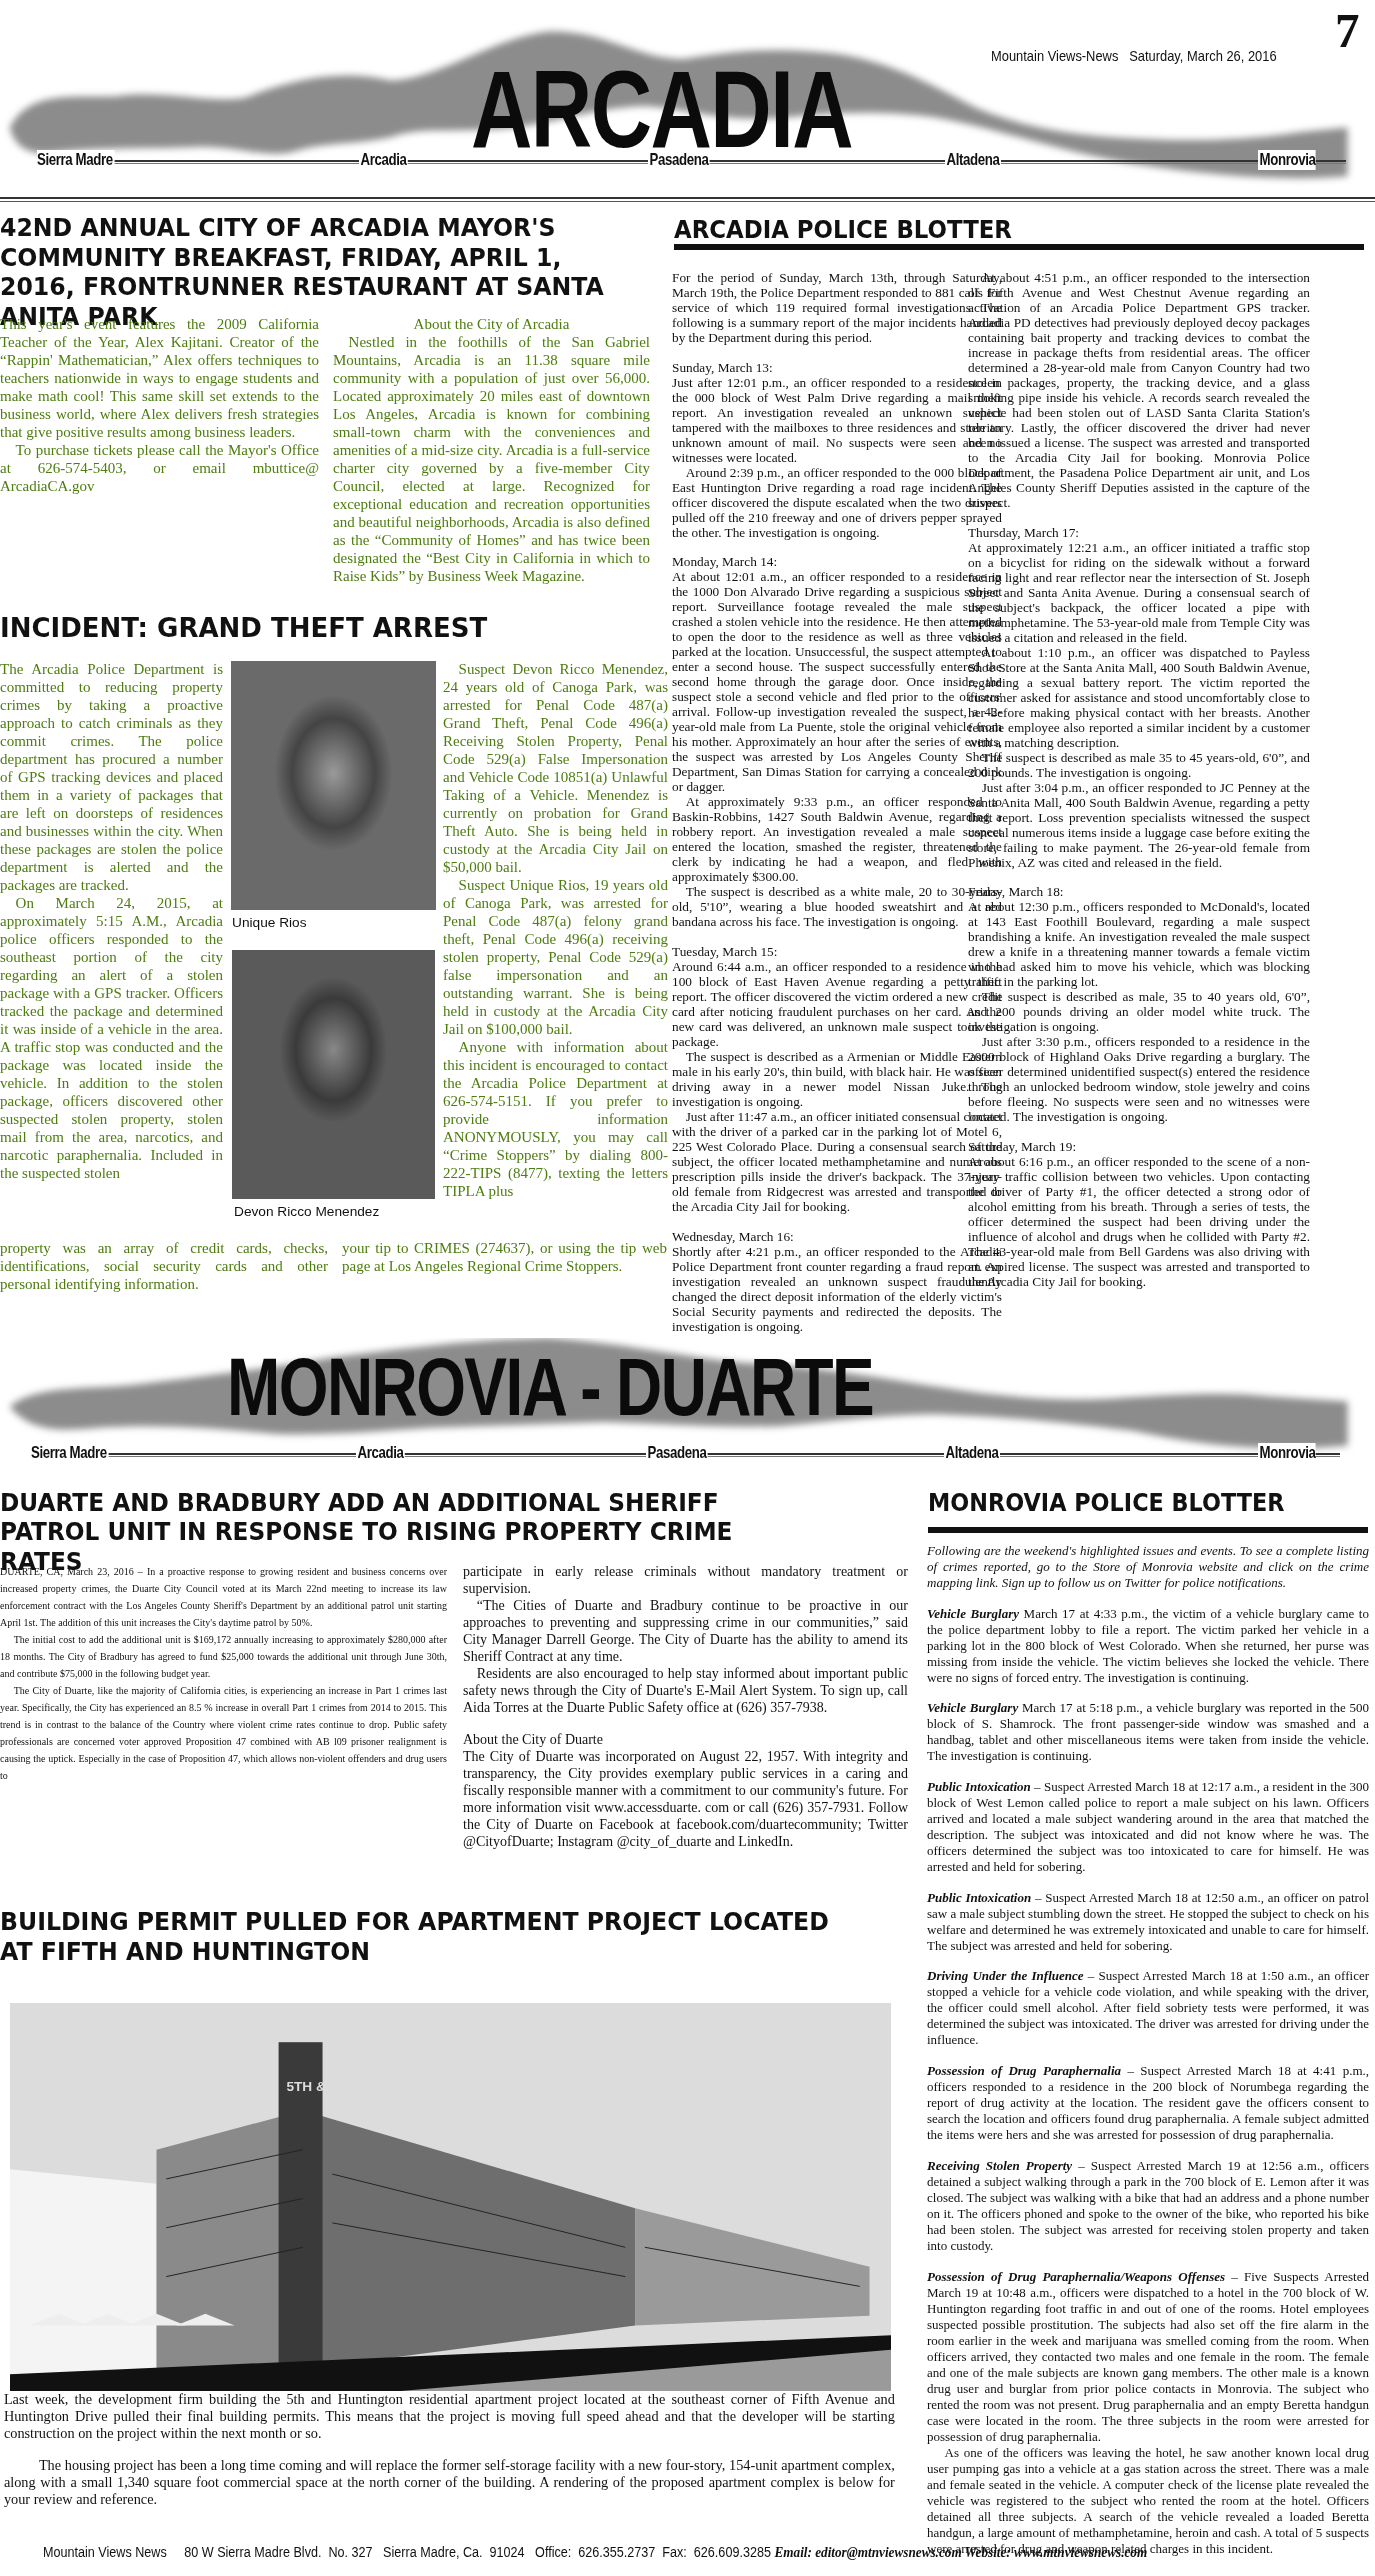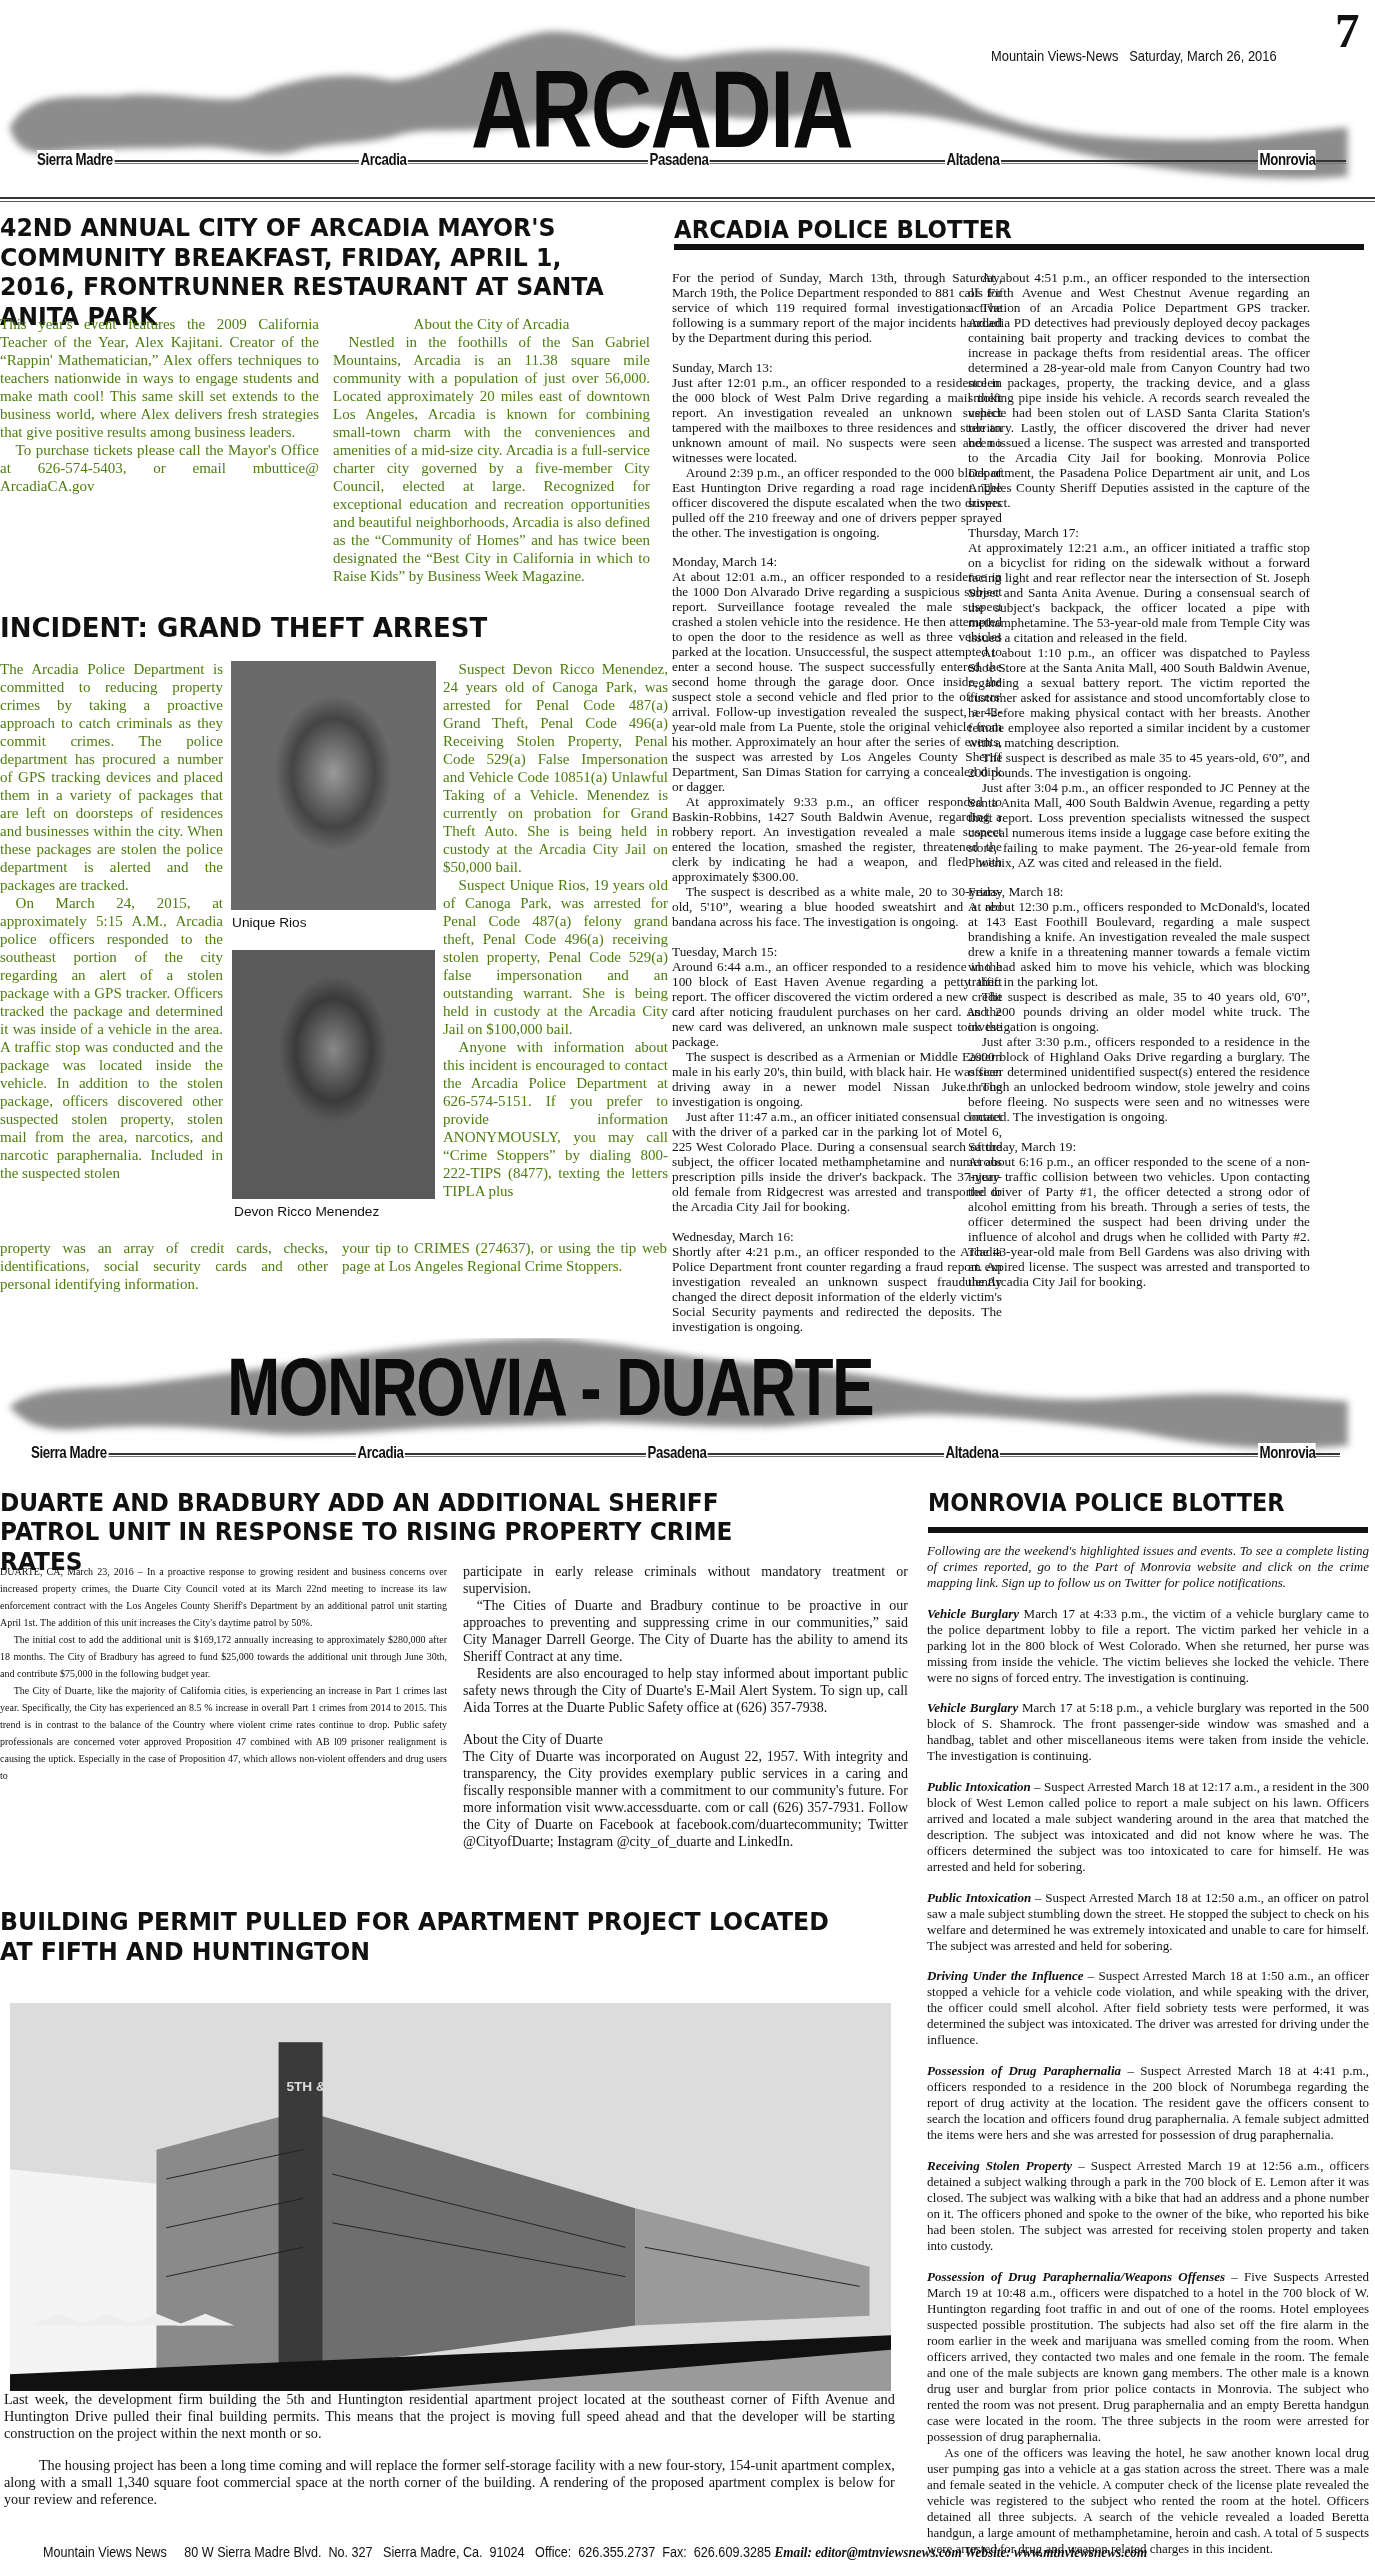--- a/index.html
+++ b/index.html
@@ -184,21 +184,21 @@
 </div>
 <div class="abs small" style="left:3.9px;top:2391px;width:891px;font-size:14.3px;line-height:17px">
   <p class="noind">Last week, the development firm building the 5th and Huntington residential apartment project located at the southeast corner of Fifth Avenue and Huntington Drive pulled their final building permits. This means that the project is moving full speed ahead and that the developer will be starting construction on the project within the next month or so.</p>
   <div class="gap"></div>
   <p style="text-indent:35px">The housing project has been a long time coming and will replace the former self-storage facility with a new four-story, 154-unit apartment complex, along with a small 1,340 square foot commercial space at the north corner of the building. A rendering of the proposed apartment complex is below for your review and reference.</p>
 </div>
 
 <div class="abs hl" style="left:928px;top:1488px;font-size:25.4px;white-space:nowrap;transform:scaleX(0.88)">MONROVIA POLICE BLOTTER</div>
 <div class="rule" style="left:928px;top:1527px;width:440px;height:5.9px"></div>
 <div class="abs small mblot" style="left:927px;top:1543px;width:442px;font-size:13px;line-height:16px">
-  <p style="font-style:italic">Following are the weekend's highlighted issues and events. To see a complete listing of crimes reported, go to the Part of Monrovia website and click on the crime mapping link. Sign up to follow us on Twitter for police notifications.</p>
+  <p style="font-style:italic">Following are the weekend's highlighted issues and events. To see a complete listing of crimes reported, go to the Store of Monrovia website and click on the crime mapping link. Sign up to follow us on Twitter for police notifications.</p>
   <p><b><i>Vehicle Burglary</i></b><span> March 17 at 4:33 p.m., the victim of a vehicle burglary came to the police department lobby to file a report. The victim parked her vehicle in a parking lot in the 800 block of West Colorado. When she returned, her purse was missing from inside the vehicle. The victim believes she locked the vehicle. There were no signs of forced entry. The investigation is continuing.</span></p>
   <p><b><i>Vehicle Burglary</i></b><span> March 17 at 5:18 p.m., a vehicle burglary was reported in the 500 block of S. Shamrock. The front passenger-side window was smashed and a handbag, tablet and other miscellaneous items were taken from inside the vehicle. The investigation is continuing.</span></p>
   <p><b><i>Public Intoxication</i></b><span> – Suspect Arrested March 18 at 12:17 a.m., a resident in the 300 block of West Lemon called police to report a male subject on his lawn. Officers arrived and located a male subject wandering around in the area that matched the description. The subject was intoxicated and did not know where he was. The officers determined the subject was too intoxicated to care for himself. He was arrested and held for sobering.</span></p>
   <p><b><i>Public Intoxication</i></b><span> – Suspect Arrested March 18 at 12:50 a.m., an officer on patrol saw a male subject stumbling down the street. He stopped the subject to check on his welfare and determined he was extremely intoxicated and unable to care for himself. The subject was arrested and held for sobering.</span></p>
   <p><b><i>Driving Under the Influence</i></b><span> – Suspect Arrested March 18 at 1:50 a.m., an officer stopped a vehicle for a vehicle code violation, and while speaking with the driver, the officer could smell alcohol. After field sobriety tests were performed, it was determined the subject was intoxicated. The driver was arrested for driving under the influence.</span></p>
   <p><b><i>Possession of Drug Paraphernalia</i></b><span> – Suspect Arrested March 18 at 4:41 p.m., officers responded to a residence in the 200 block of Norumbega regarding the report of drug activity at the location. The resident gave the officers consent to search the location and officers found drug paraphernalia. A female subject admitted the items were hers and she was arrested for possession of drug paraphernalia.</span></p>
   <p><b><i>Receiving Stolen Property</i></b><span> – Suspect Arrested March 19 at 12:56 a.m., officers detained a subject walking through a park in the 700 block of E. Lemon after it was closed. The subject was walking with a bike that had an address and a phone number on it. The officers phoned and spoke to the owner of the bike, who reported his bike had been stolen. The subject was arrested for receiving stolen property and taken into custody.</span></p>
   <p style="margin-bottom:0"><b><i>Possession of Drug Paraphernalia/Weapons Offenses</i></b><span> – Five Suspects Arrested March 19 at 10:48 a.m., officers were dispatched to a hotel in the 700 block of W. Huntington regarding foot traffic in and out of one of the rooms. Hotel employees suspected possible prostitution. The subjects had also set off the fire alarm in the room earlier in the week and marijuana was smelled coming from the room. When officers arrived, they contacted two males and one female in the room. The female and one of the male subjects are known gang members. The other male is a known drug user and burglar from prior police contacts in Monrovia. The subject who rented the room was not present. Drug paraphernalia and an empty Beretta handgun case were located in the room. The three subjects in the room were arrested for possession of drug paraphernalia.</span></p>
   <p style="text-indent:17.6px">As one of the officers was leaving the hotel, he saw another known local drug user pumping gas into a vehicle at a gas station across the street. There was a male and female seated in the vehicle. A computer check of the license plate revealed the vehicle was registered to the subject who rented the room at the hotel. Officers detained all three subjects. A search of the vehicle revealed a loaded Beretta handgun, a large amount of methamphetamine, heroin and cash. A total of 5 suspects were arrested for drug and weapon related charges in this incident.</p>
 </div>

